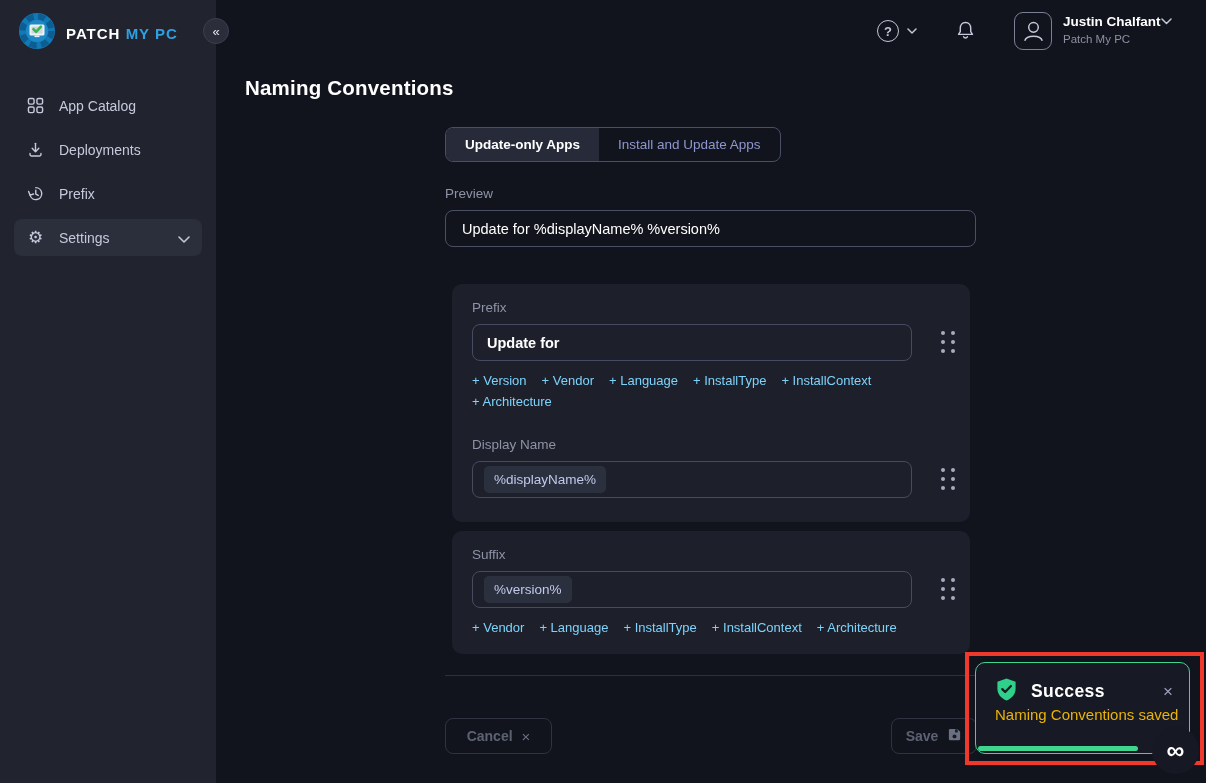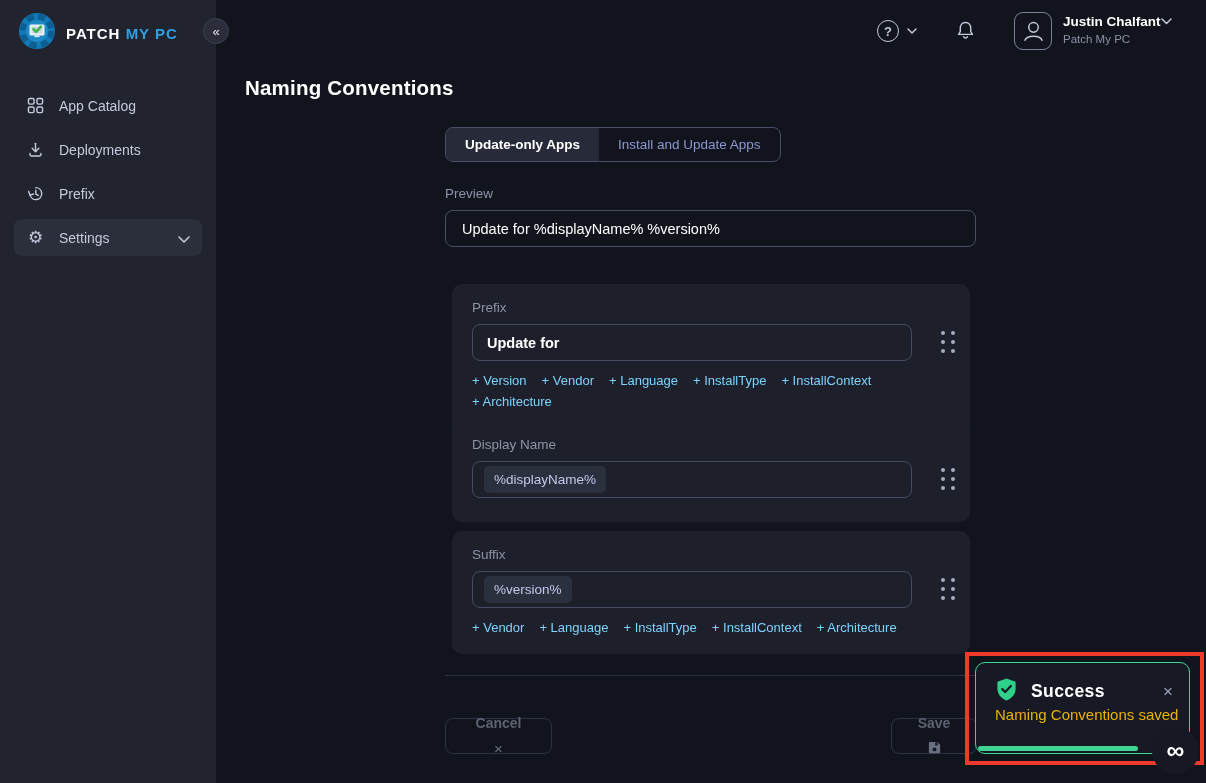--- a/index.html
+++ b/index.html
@@ -111,21 +111,21 @@
     display:grid; grid-template-columns:4px 4px; gap:5px 6px; cursor:grab;
   }
   .drag-handle i { width:4px; height:4px; border-radius:50%; background:#a6abc0; }
 
   
   .footer-divider { position:absolute; left:229px; top:675px; width:533px; height:1px; background:#2c2f3d; }
   .btn {
     position:absolute; top:718px; height:36px;
     border:1px solid #2e3242; border-radius:8px; background:transparent;
     display:flex; align-items:center; justify-content:center; gap:9px;
-    color:#5d6272; font-size:14px; font-weight:bold; cursor:pointer;flex-direction:column;
+    color:#5d6272; font-size:14px; font-weight:bold; cursor:pointer;
   }
   .btn-cancel { left:229px; width:107px; }
   .btn-save { left:675px; width:86px; }
   .btn .x-glyph { font-size:15px; color:#6a7082; font-weight:normal; }
 
   
   .annotation-box {
     position:absolute; left:749px; top:652px; width:239px; height:113px;
     border:4px solid #ee392c; z-index:10;
   }

